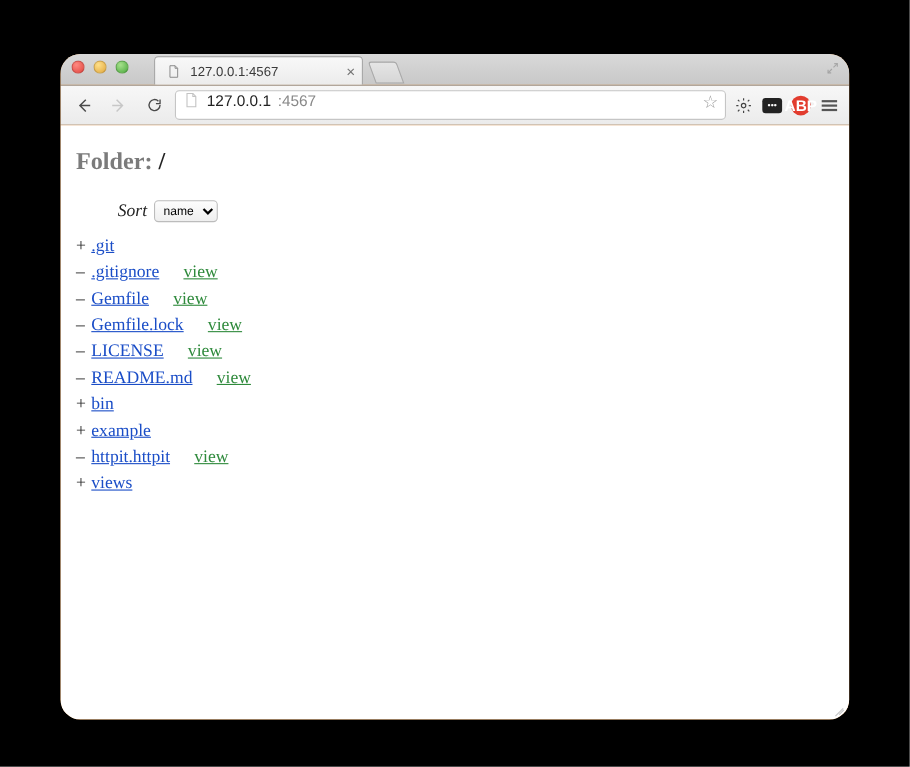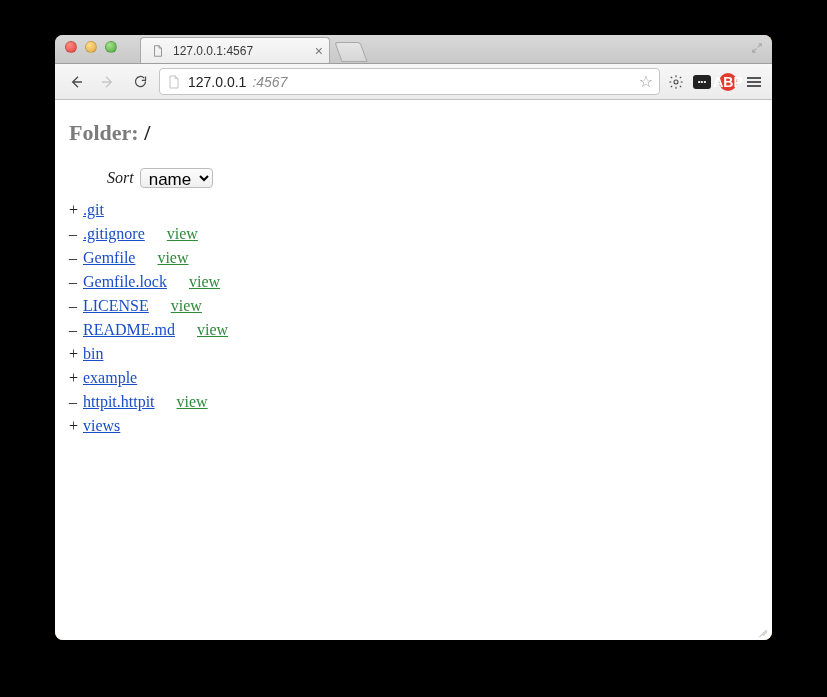--- a/index.html
+++ b/index.html
@@ -8,25 +8,25 @@
       padding: 0;
       background: #000;
       font-family: "Helvetica Neue", Arial, sans-serif;
       width: 827px;
       height: 697px;
       overflow: hidden;
     }
     .browser-window {
       position: absolute;
       left: 55px;
-      top: 35px;
+      top: 49px;
       width: 717px;
       height: 605px;
       background: #fdba74;
-      border-radius: 8px;
+      border-radius: 18px;
       box-shadow: 0 10px 40px rgba(0,0,0,0.6);
       overflow: hidden;
       display: flex;
       flex-direction: column;
     }
     .traffic { display:flex; gap:8px; align-items:center; }
     .dot { width:12px; height:12px; border-radius:50%; border:1px solid rgba(0,0,0,0.15); }
     .dot.red { background: radial-gradient(circle at 35% 30%, #ff8b82, #e0443e); }
     .dot.yellow { background: radial-gradient(circle at 35% 30%, #ffe08a, #e1a73d); }
     .dot.green { background: radial-gradient(circle at 35% 30%, #a8e28d, #4aa83d); }
@@ -91,29 +91,29 @@
       color:#444;
     }
     .tbtn.disabled { color:#bdbdbd; }
     .omnibox {
       flex:1;
       height:27px;
       background:#fff;
       border:1px solid #c5c5c5;
       border-radius:4px;
       display:flex;
-      align-items:center;
+      align-items:flex-start;
       padding:0 6px;
       gap:6px;
       font-size:14px;
       color:#333;
     }
     .omnibox .pageglyph { width:16px; height:16px; opacity:.5; }
     .omnibox .url-host { color:#222; }
-    .omnibox .url-port { color:#888;font-style:italic; }
+    .omnibox .url-port { color:#888; }
     .omnibox .star { margin-left:auto; color:#9a9a9a; font-size:16px; }
     .ext-icon {
       width:20px; height:20px; display:flex; align-items:center; justify-content:center;
     }
     .abp {
       width:18px;height:18px;border-radius:50%;
       background:#e23c2e;color:#fff;font-size:14px;font-weight:bold;
       display:flex;align-items:center;justify-content:center;
     }
     .hamburger div { width:14px;height:2px;background:#555;margin:2px 0; }
@@ -137,21 +137,21 @@
       font-size:16px;
       color:#222;
       display:flex;
       align-items:center;
       gap:6px;
       margin-bottom:10px;
     }
     .sort-row .sort-label { font-style:italic; }
     .sort-select {
       font-family: "Helvetica Neue", Arial, sans-serif;
-      font-size:17px;
+      font-size:11px;
       height:20px;
       border:1px solid #bcbcbc;
       border-radius:4px;
       background:linear-gradient(#fdfdfd,#efefef);
       padding:0 4px;
     }
     .filelist {
       font-size:16px;
       line-height:1.5;
     }

